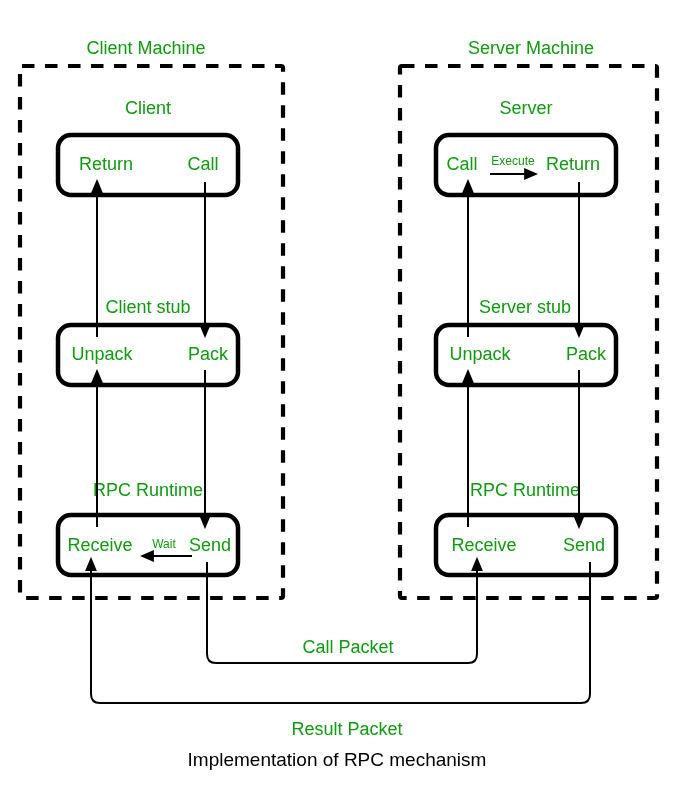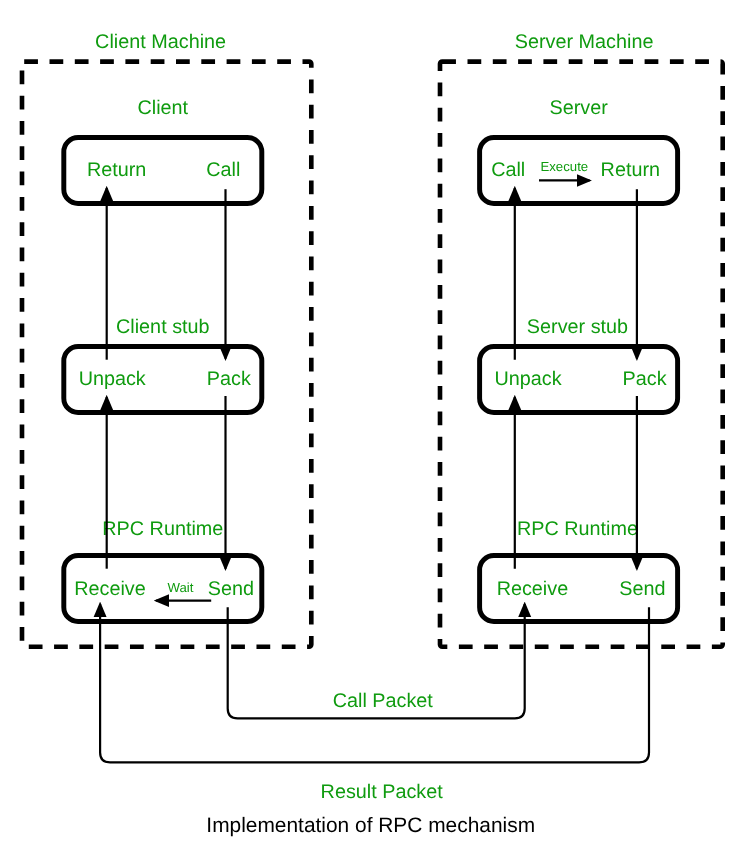--- a/index.html
+++ b/index.html
@@ -4,20 +4,21 @@
 <style>
   html, body {
     margin: 0;
     padding: 0;
     background: #ffffff;
   }
   .canvas {
     width: 687px;
     height: 774px;
     position: relative;
+    margin-top: 10px;
   }
   svg text {
     font-family: "Liberation Sans", sans-serif;
   }
   .tg { fill: var(--green-color, #0f9b0f); }
   .tk { fill: #000000; }
   .f18 { font-size: 18px; }
   .f12 { font-size: 12px; }
   .f19 { font-size: 19px; }
   .mid { text-anchor: middle; }

